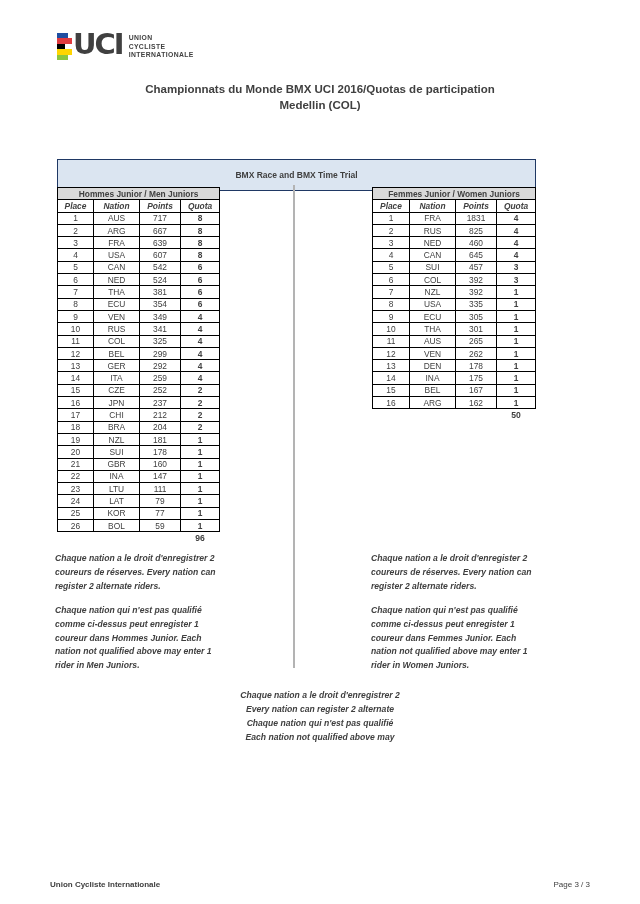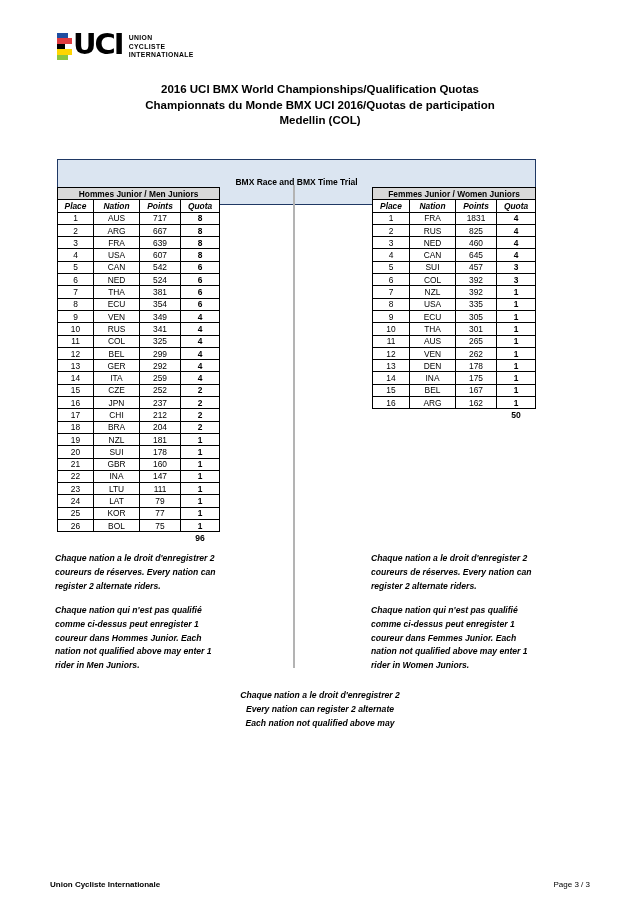--- a/index.html
+++ b/index.html
@@ -1,18 +1,18 @@
 <!DOCTYPE html>
 <html><head>
 <meta charset="utf-8">
 <style>
   html,body { margin:0; padding:0; background:#e8e8e8; }
   .page {
     position:relative; width:640px; height:904px; margin:0 auto;
-    background:#ffffff; font-family:"Liberation Sans", sans-serif; color:#000000;
+    background:#ffffff; font-family:"Liberation Sans", sans-serif; color:#404040;
     overflow:hidden;
   }
 
   
   .logo { position:absolute; left:57px; top:30px; display:flex; align-items:flex-start; }
   .stripes { display:flex; flex-direction:column; align-items:flex-start; margin-top:3px; }
   .stripe { height:5.4px; }
   .uci-wordmark {
     font-family:"DejaVu Sans", sans-serif; font-weight:bold;
     font-size:29px; line-height:29px; letter-spacing:-2px; margin-left:1px;
@@ -23,21 +23,21 @@
   }
 
   
   .doc-title { position:absolute; left:0; top:82px; width:100%; text-align:center;
     font-weight:bold; font-size:11.5px; line-height:15.5px; }
 
   
   .banner {
     position:absolute; left:57px; top:159px; width:477px;
     background:#dbe5f1; border:1px solid #1f3864;
-    text-align:center; font-weight:bold; font-size:8.5px; padding:17px 0;
+    text-align:center; font-weight:bold; font-size:8.5px; padding:10px 0;
   }
 
   
   table.quota-table { position:absolute; border-collapse:collapse; font-size:8.4px;
     table-layout:fixed; }
   table.men-table   { left:57px;  top:187px; width:162px; }
   table.women-table { left:372px; top:187px; width:163px; }
   table.quota-table th, table.quota-table td {
     border:1px solid #000; text-align:center; vertical-align:middle;
     height:11.3px; padding:0; overflow:hidden;
@@ -86,21 +86,20 @@
     </div>
     <div class="uci-wordmark">UCI</div>
     <div class="org-lines">
       <div>UNION</div>
       <div>CYCLISTE</div>
       <div>INTERNATIONALE</div>
     </div>
   </div>
 
   <div class="doc-title">
-    <div>2016 UCI BMX World Championships/Qualification Quotas</div>
     <div>Championnats du Monde BMX UCI 2016/Quotas de participation</div>
     <div>Medellin (COL)</div>
   </div>
 
   <div class="banner">BMX Race and BMX Time Trial</div>
 
   <table class="quota-table men-table">
     <colgroup>
       <col style="width:36px">
         <col style="width:46px">
@@ -265,21 +264,21 @@
         </tr>
         <tr>
           <td>25</td>
           <td>KOR</td>
           <td>77</td>
           <td class="quota-cell">1</td>
         </tr>
         <tr>
           <td>26</td>
           <td>BOL</td>
-          <td>75</td>
+          <td>59</td>
           <td class="quota-cell">1</td>
         </tr>
       </tbody>
   </table>
   <div class="total-label total-men">96</div>
 
   <table class="quota-table women-table">
     <colgroup>
       <col style="width:37px">
         <col style="width:46px">
@@ -402,20 +401,21 @@
 
   <div class="note note-men-1">Chaque nation a le droit d'enregistrer 2 coureurs de réserves. Every nation can register 2 alternate riders.</div>
   <div class="note note-men-2">Chaque nation qui n'est pas qualifié comme ci-dessus peut enregister 1 coureur dans Hommes Junior. Each nation not qualified above may enter 1 rider in Men Juniors.</div>
 
   <div class="note note-women-1">Chaque nation a le droit d'enregister 2 coureurs de réserves. Every nation can register 2 alternate riders.</div>
   <div class="note note-women-2">Chaque nation qui n'est pas qualifié comme ci-dessus peut enregister 1 coureur dans Femmes Junior. Each nation not qualified above may enter 1 rider in Women Juniors.</div>
 
   <div class="center-note">
     <div>Chaque nation a le droit d'enregistrer 2</div>
     <div>Every nation can register 2 alternate</div>
+    <div>Chaque nation qui n'est pas qualifié</div>
     <div>Each nation not qualified above may</div>
   </div>
 
   <div class="footer">
     <span class="footer-left">Union Cycliste Internationale</span>
     <span class="footer-right">Page 3 / 3</span>
   </div>
 
 </div>
 

